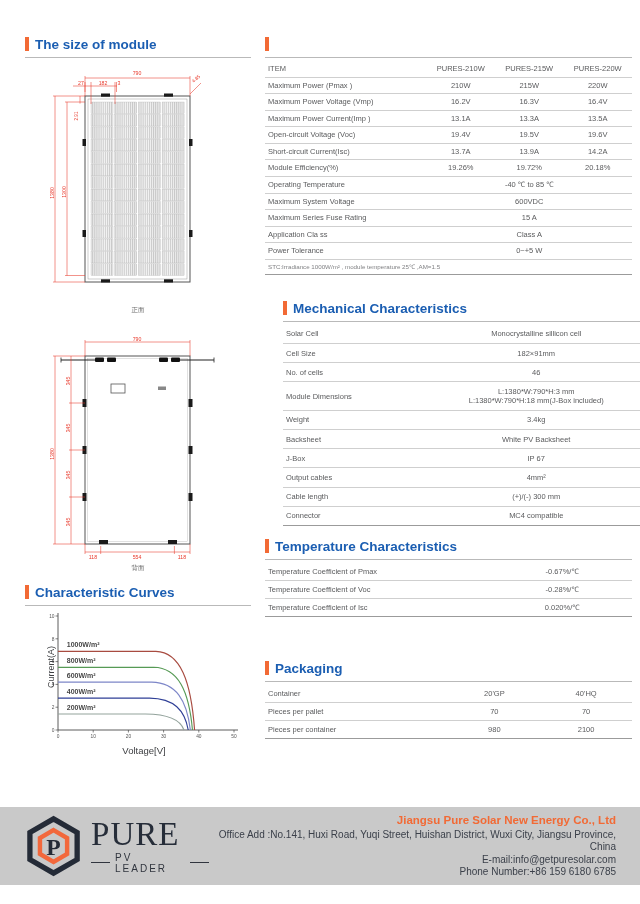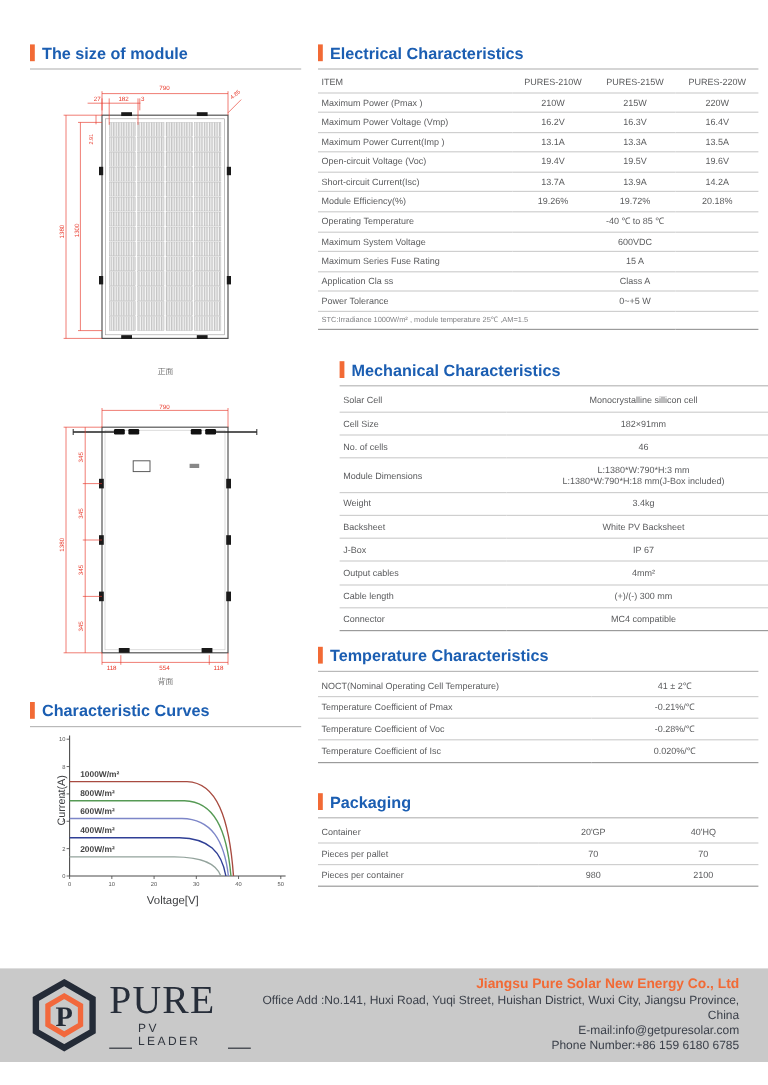--- a/index.html
+++ b/index.html
@@ -34,21 +34,21 @@
   .ylab { position:absolute; left:-23px; top:52px; transform:rotate(-90deg); transform-origin:center;
           font-size:9px; color:#3f4043; width:60px; text-align:center; }
   .xlab { text-align:center; font-size:9.5px; color:#3f4043; margin-top:1px; }
 
   
   .footer { left:0; top:807px; width:640px; height:78px; background:#c9c9c9;
             display:flex; align-items:center; padding:0 24px; box-sizing:border-box; }
   .logo-wrap { display:flex; align-items:center; gap:8px; }
   .logo-text { color:#262d39; }
   .logo-name { font-family:Liberation Serif, serif; font-size:33px; line-height:30px; letter-spacing:1px; }
-  .logo-tag { display:flex; align-items:flex-end; gap:5px; margin-top:3px; color:#30353e;
+  .logo-tag { display:flex; align-items:center; gap:5px; margin-top:3px; color:#30353e;
               font-size:10px; letter-spacing:2px; }
   .logo-tag .dash { width:20px; border-top:1.5px solid #30353e; }
   .f-right { margin-left:auto; text-align:right; }
   .company { color:#f26a35; font-size:11.5px; font-weight:700; margin-bottom:3px; }
   .f-line { font-size:10px; color:#3b404a; line-height:12.5px; }
 </style>
 </head>
 <body>
 
 <div class="page">
@@ -274,21 +274,20 @@
         <text x="22.8" y="84.08" font-size="7" font-weight="bold" fill="#454545">400W/m²</text>
         <path d="M 14 104.04 L 101.29599999999999 104.04 C 125.93599999999998 104.1996 136.49599999999998 110.1048 140.016 120" fill="none" stroke="#93a39c" stroke-width="1.15"></path>
         <text x="22.8" y="100.04" font-size="7" font-weight="bold" fill="#454545">200W/m²</text>
       </svg>
     <div class="xlab">Voltage[V]</div>
   </div>
 
   <div class="abs" style="left:265px; top:36px; width:367px;">
     <div class="head">
       <span class="bar"></span>
-      <h2>Electrical Characteristics</h2>
     </div>
     <div class="rule"></div>
     <table class="t elec">
       <colgroup>
           <col style="width:44%">
           <col style="width:18.66%">
           <col style="width:18.66%">
           <col style="width:18.66%">
         </colgroup>
       <tbody>
@@ -424,26 +423,22 @@
       <h2>Temperature Characteristics</h2>
     </div>
     <div class="rule"></div>
     <table class="t temp">
       <colgroup>
           <col style="width:62%">
           <col style="width:38%">
         </colgroup>
       <tbody>
           <tr>
-            <td>NOCT(Nominal Operating Cell Temperature)</td>
-            <td>41 ± 2℃</td>
-          </tr>
-          <tr>
             <td>Temperature Coefficient of Pmax</td>
-            <td>-0.21%/℃</td>
+            <td>-0.67%/℃</td>
           </tr>
           <tr>
             <td>Temperature Coefficient of Voc</td>
             <td>-0.28%/℃</td>
           </tr>
           <tr>
             <td>Temperature Coefficient of Isc</td>
             <td>0.020%/℃</td>
           </tr>
         </tbody>

